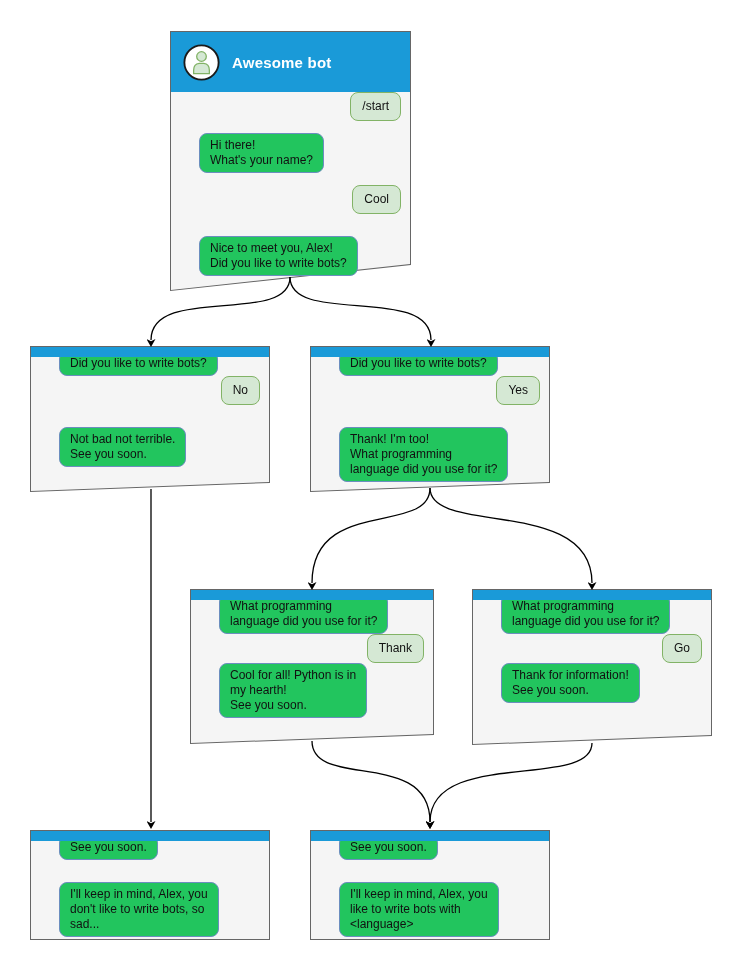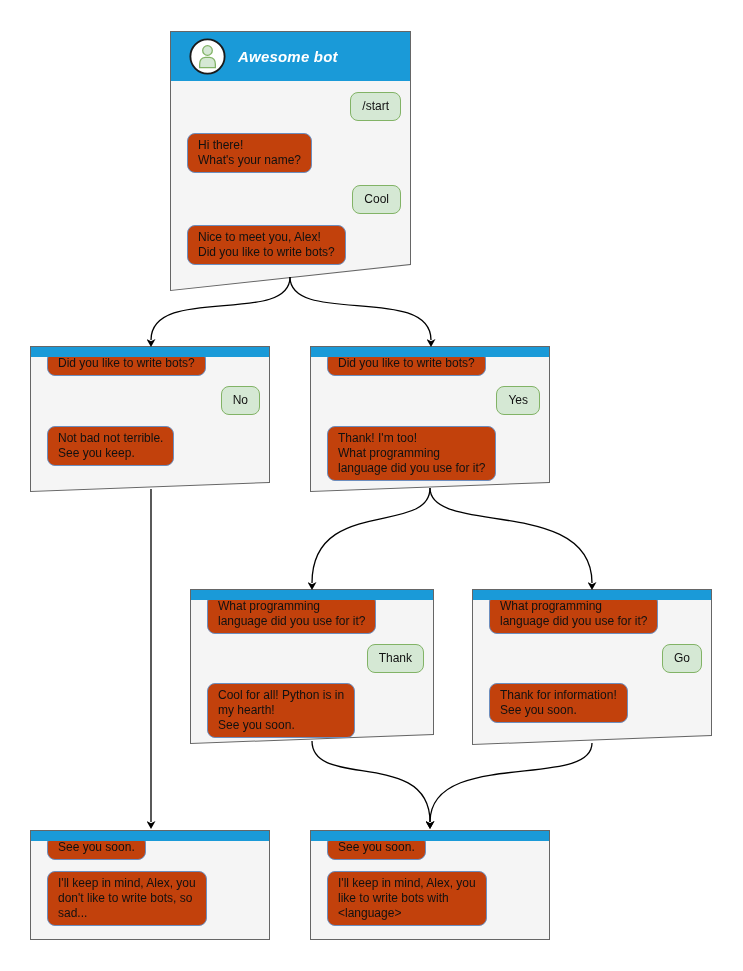--- a/index.html
+++ b/index.html
@@ -7,35 +7,35 @@
     width:743px;height:971px;position:relative;background:#ffffff;
     font-family:"Liberation Sans",sans-serif;overflow:hidden;
   }
   .win{position:absolute;}
   .frame{position:absolute;inset:0;background:#666666;}
   .inner{position:absolute;inset:1px;background:#f5f5f5;}
   .slant .frame,.slant .inner{
     clip-path:polygon(0 0,100% 0,100% calc(100% - var(--cut,0px)),0 100%);
   }
   .bar{position:absolute;left:1px;right:1px;top:1px;background:#1a9ad8;z-index:3;}
-  .hdr{height:49px;display:flex;align-items:center;gap:12px;padding-left:18px;box-sizing:border-box;font-style:italic;}
+  .hdr{height:60px;display:flex;align-items:center;gap:12px;padding-left:12px;box-sizing:border-box;}
   .minibar{height:10px;}
   .title{color:#ffffff;font-size:15px;font-weight:bold;letter-spacing:.2px;}
-  .body{position:absolute;left:7px;right:1px;bottom:1px;z-index:1;
+  .body{position:absolute;left:19px;right:1px;bottom:1px;z-index:1;
         padding:0 9px 0 10px;display:flex;flex-direction:column;align-items:flex-start;
         box-sizing:border-box;overflow:hidden;}
   .body-root{top:50px;}
   .body-mini{top:11px;}
   .bubble{font-size:12px;line-height:15px;padding:4px 10px;border-radius:8px;
           white-space:pre-line;color:#111111;box-sizing:border-box;}
-  .bot{background:#c2410c;border:1px solid #6c8ebf;align-self:flex-start;}
+  .bot{background:#22c55e;border:1px solid #6c8ebf;align-self:flex-start;}
   .user{background:#d5e8d4;border:1px solid #82b366;align-self:flex-end;
         min-width:37px;padding:6px 11px;}
   .first{margin-top:-6px;}
-  .mt9{margin-top:11px;} .mt10{margin-top:10px;border-radius:8px;} .mt11{margin-top:11px;} .mt12{margin-top:12px;}
+  .mt9{margin-top:22px;} .mt10{border-radius:8px;} .mt11{margin-top:11px;} .mt12{margin-top:12px;}
   .avatar{width:37px;height:37px;flex:0 0 37px;}
   #edges{position:absolute;left:0;top:0;z-index:10;pointer-events:none;}
 </style>
 </head>
 <body>
 
 <div class="win slant" id="root" style="left:170px;top:31px;width:241px;height:260px;--cut:26px;">
   <div class="frame"></div>
   <div class="inner"></div>
   <div class="bar hdr">
@@ -57,21 +57,21 @@
 </div>
 
 <div class="win slant" id="no" style="left:30px;top:346px;width:240px;height:146px;--cut:9px;">
   <div class="frame"></div>
   <div class="inner"></div>
   <div class="bar minibar"></div>
   <div class="body body-mini">
     <div class="bubble bot first">Did you like to write bots?</div>
     <div class="bubble user mt10">No</div>
     <div class="bubble bot mt9">Not bad not terrible.
-See you keep.</div>
+See you soon.</div>
   </div>
 </div>
 
 <div class="win slant" id="yes" style="left:310px;top:346px;width:240px;height:146px;--cut:9px;">
   <div class="frame"></div>
   <div class="inner"></div>
   <div class="bar minibar"></div>
   <div class="body body-mini">
     <div class="bubble bot first">Did you like to write bots?</div>
     <div class="bubble user mt10">Yes</div>

